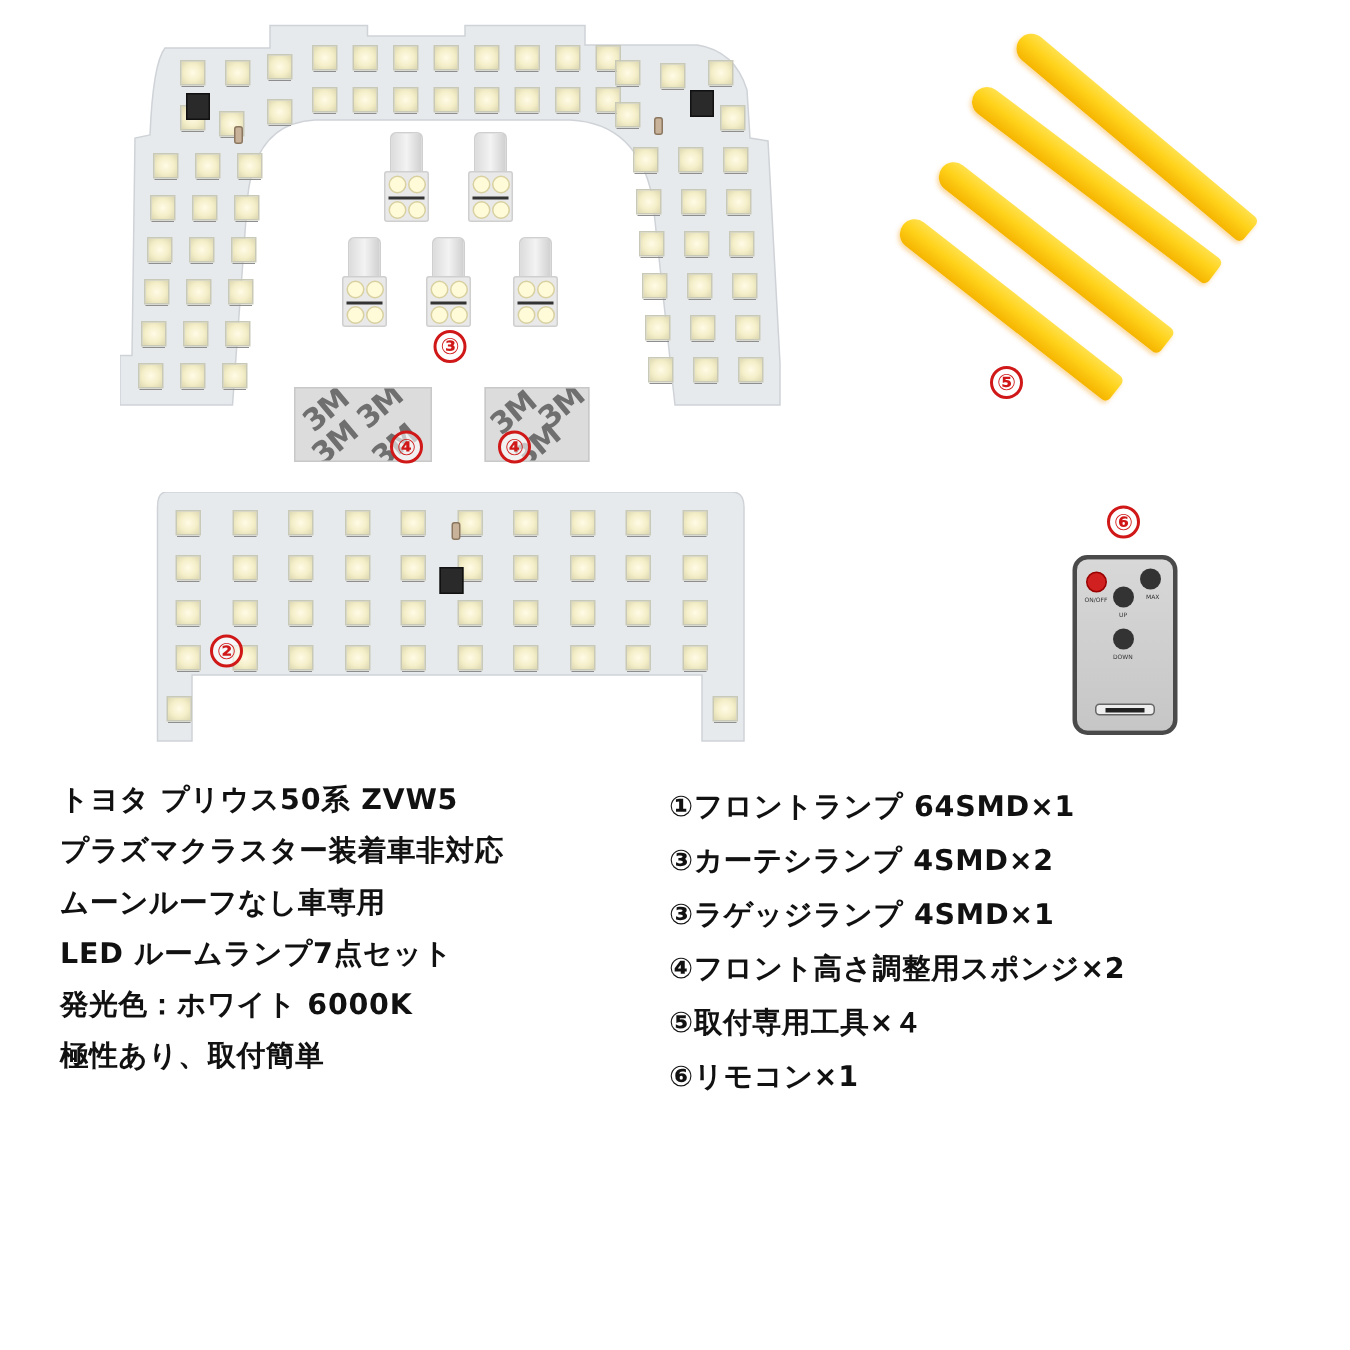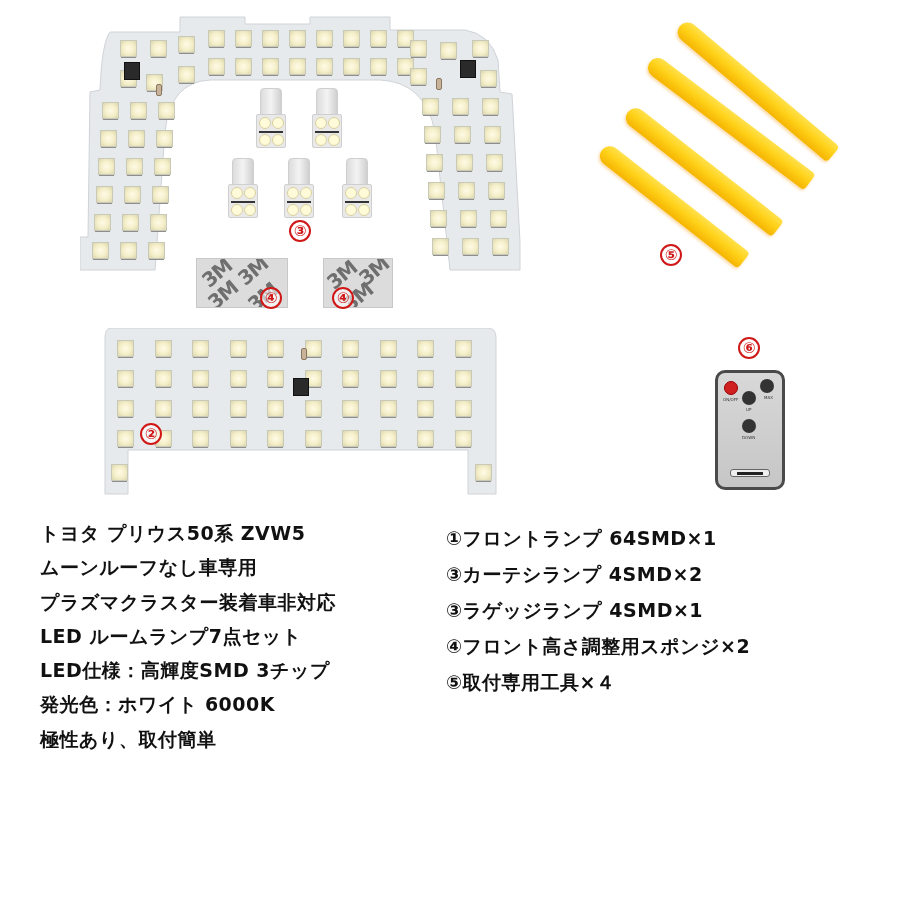--- a/index.html
+++ b/index.html
@@ -288,27 +288,27 @@
     <div class="rbtn" style="left:24px;top:46px;background:#333;"></div>
     <div class="rlabel" style="left:24px;top:62px;">DOWN</div>
     <div class="abs" style="left:12px;top:96px;width:40px;height:8px;background:#eee;border:1px solid #666;border-radius:3px;">
         <div style="position:absolute;left:6px;top:2px;width:26px;height:3px;background:#222;"></div>
       </div>
   </div>
 </div>
 
 <div class="desc">
   <div>トヨタ プリウス50系 ZVW5</div>
+  <div>プラズマクラスター装着車非対応</div>
   <div>ムーンルーフなし車専用</div>
-  <div>プラズマクラスター装着車非対応</div>
   <div>LED ルームランプ7点セット</div>
-  <div>LED仕様：高輝度SMD 3チップ</div>
   <div>発光色：ホワイト 6000K</div>
   <div>極性あり、取付簡単</div>
 </div>
 
 <div class="contents">
   <div>①フロントランプ 64SMD×1</div>
   <div>③カーテシランプ 4SMD×2</div>
   <div>③ラゲッジランプ 4SMD×1</div>
   <div>④フロント高さ調整用スポンジ×2</div>
   <div>⑤取付専用工具×４</div>
+  <div>⑥リモコン×1</div>
 </div>
 
 </body></html>

